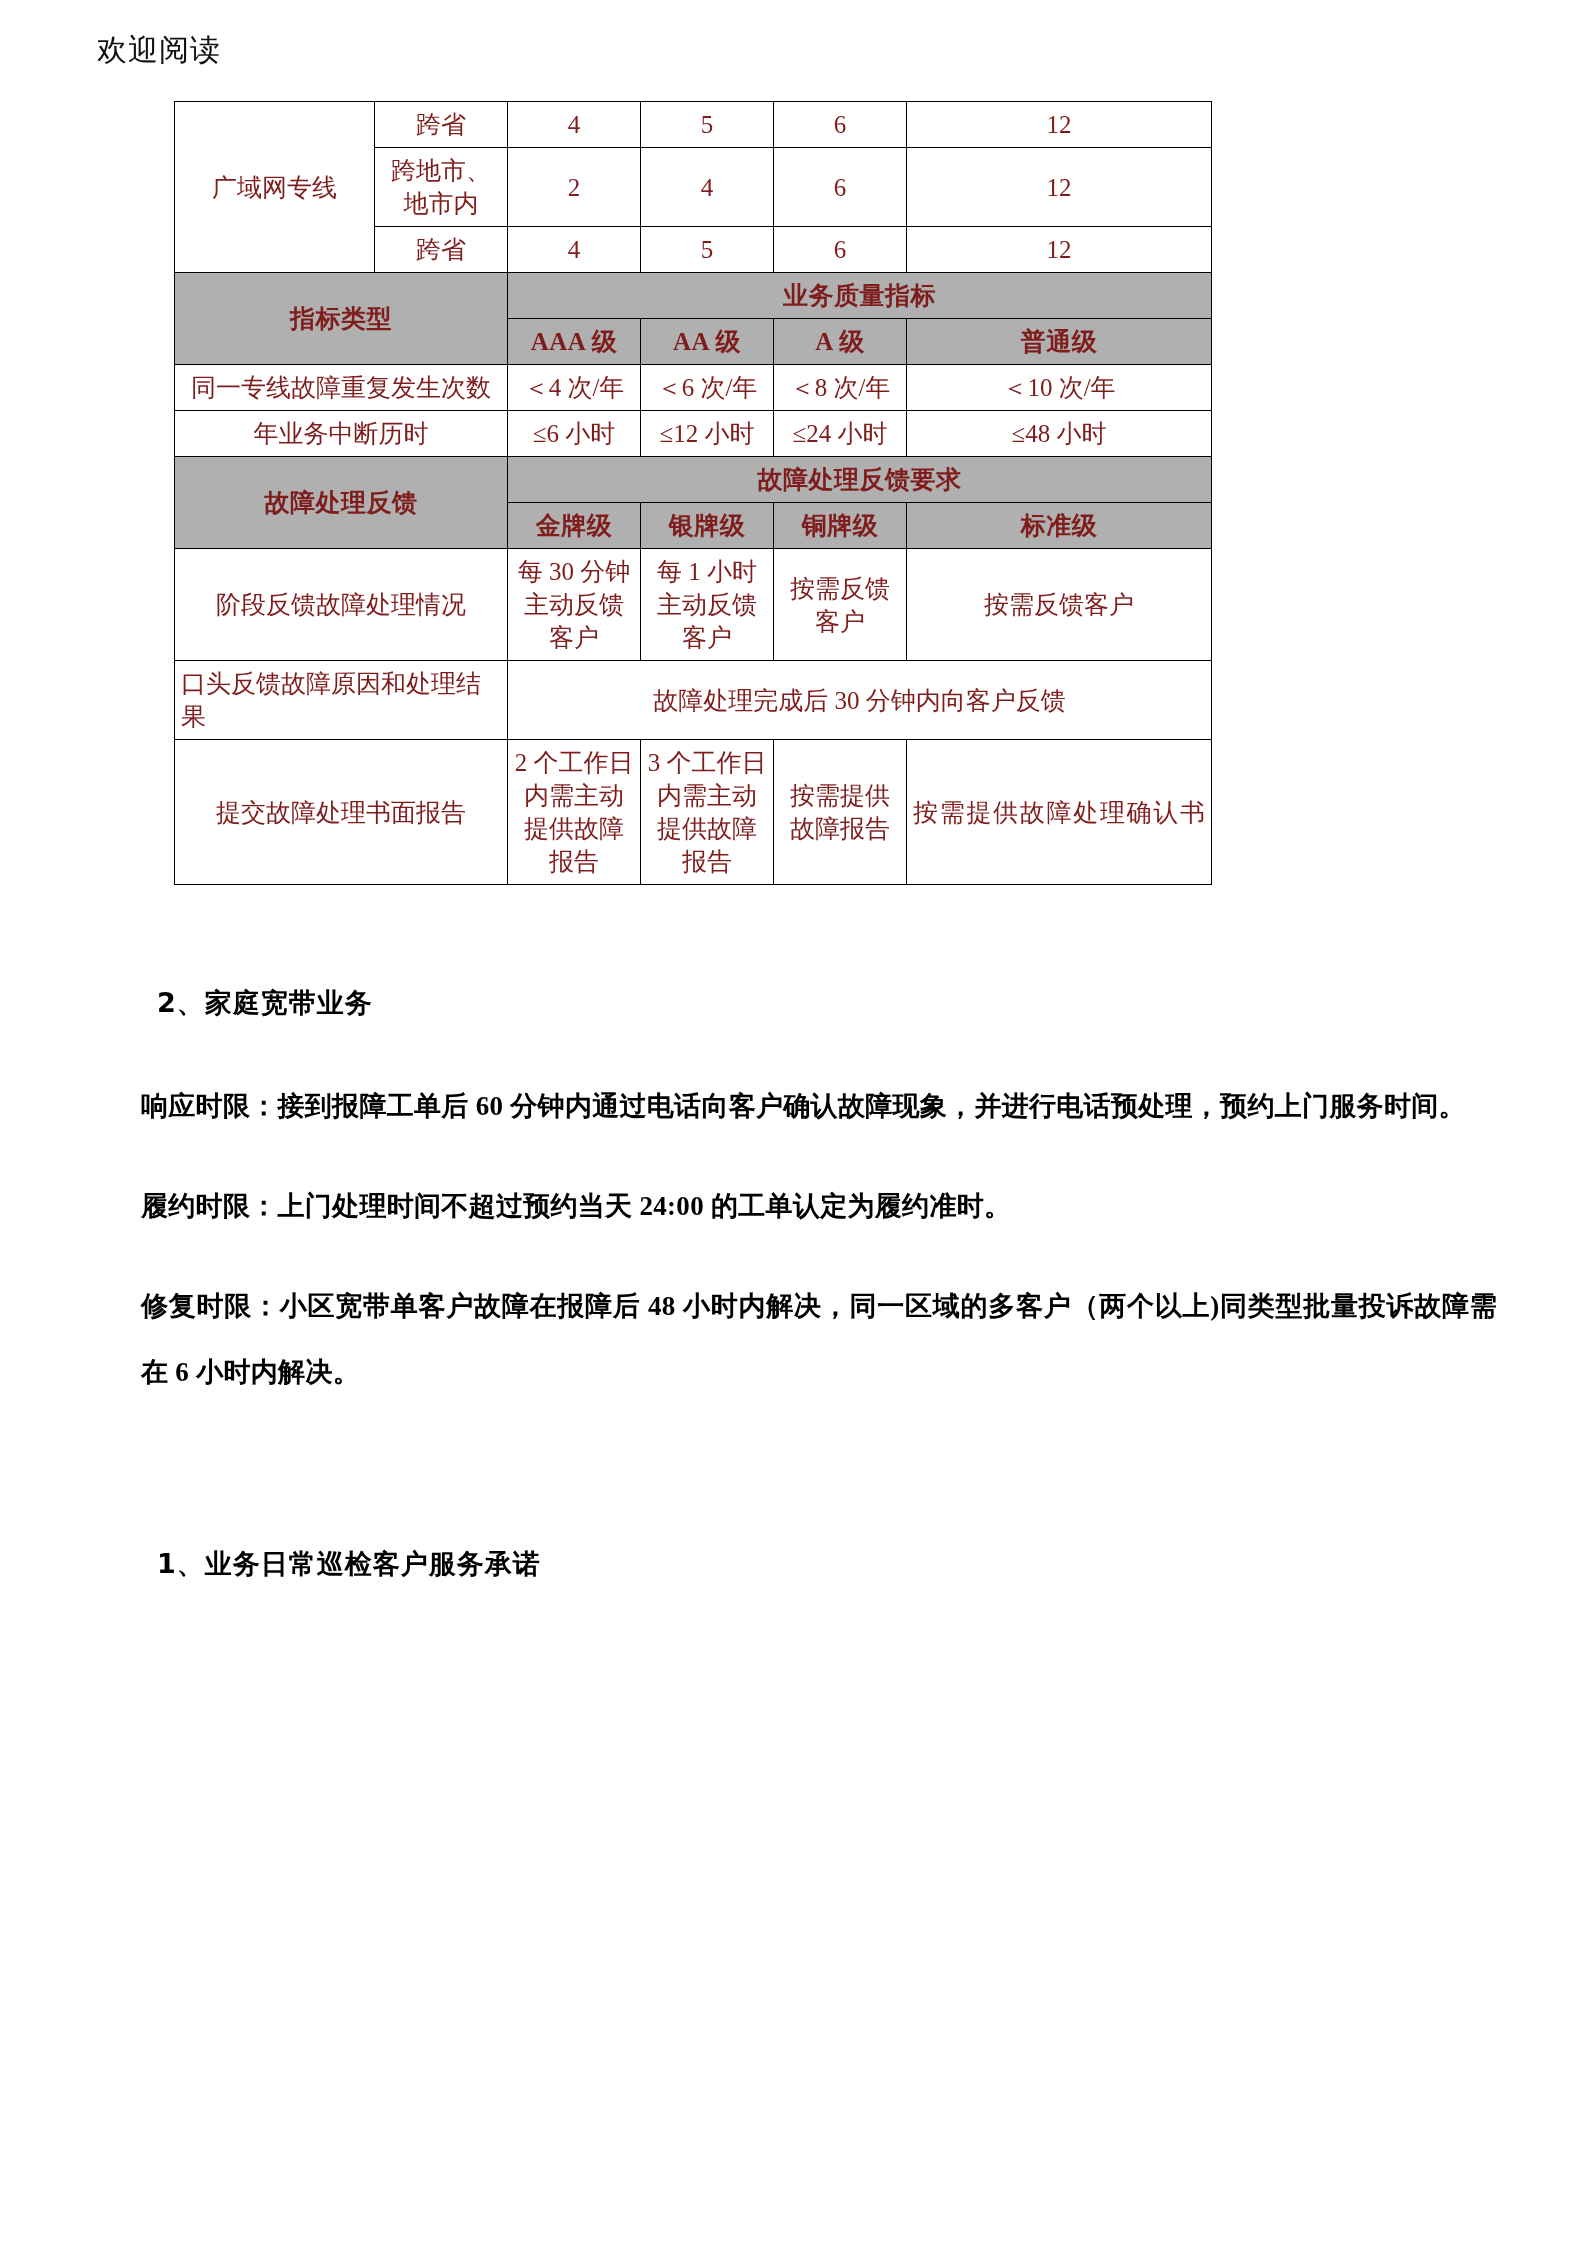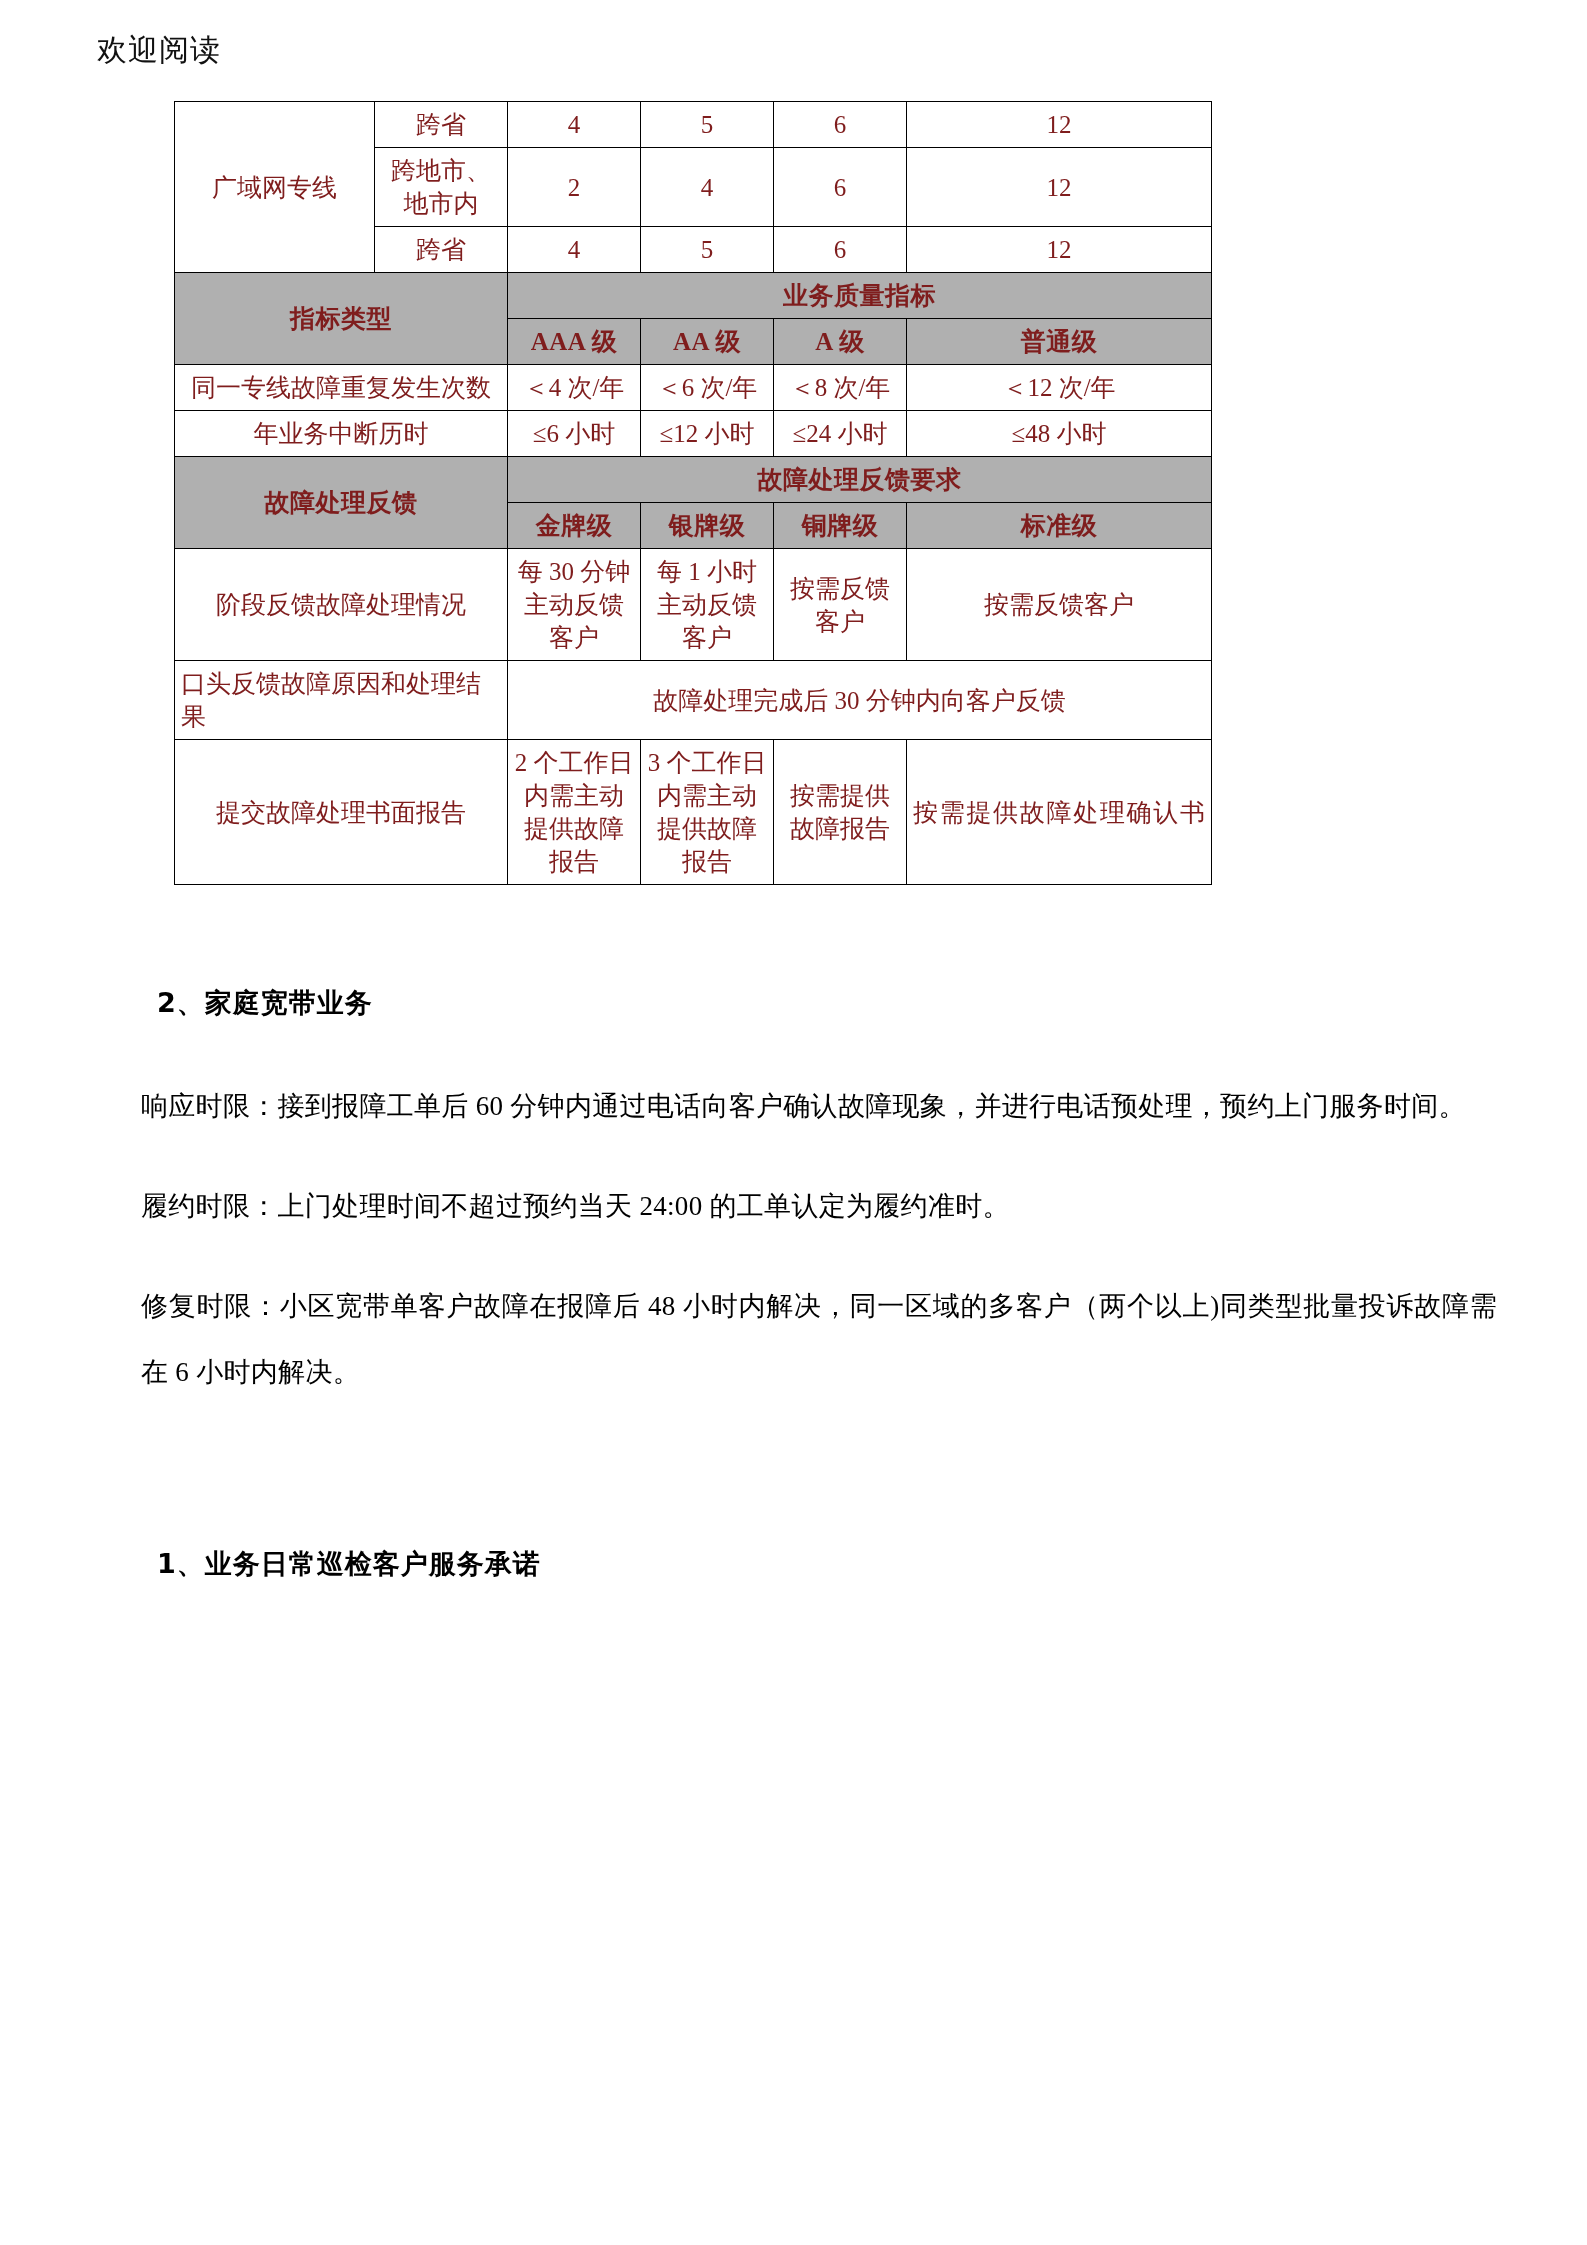--- a/index.html
+++ b/index.html
@@ -75,21 +75,21 @@
   }
   p.para{
     font-family:"Liberation Serif","DejaVu Serif",serif;
     font-size:27px;
     line-height:2.45;
     margin:0;
     text-align:justify;
     text-indent:0;
     letter-spacing:0.3px;
   }
-  p.para.ind{ padding-left:44px; }
+  p.para.ind{ padding-left:44px;font-weight:bold; }
   .gap-s{ height:34px; }
   .gap-m{ height:52px; }
   .gap-l{ height:70px; }
 </style>
 </head>
 <body>
 
 <div class="page">
 
   <div class="doc-header">欢迎阅读</div>
@@ -138,21 +138,21 @@
           <td class="gray small">AA 级</td>
           <td class="gray small">A 级</td>
           <td class="gray small">普通级</td>
         </tr>
 
         <tr>
           <td colspan="2" class="label">同一专线故障重复发生次数</td>
           <td>＜4 次/年</td>
           <td>＜6 次/年</td>
           <td>＜8 次/年</td>
-          <td>＜12 次/年</td>
+          <td>＜10 次/年</td>
         </tr>
 
         <tr>
           <td colspan="2" class="label">年业务中断历时</td>
           <td>≤6 小时</td>
           <td>≤12 小时</td>
           <td>≤24 小时</td>
           <td>≤48 小时</td>
         </tr>
 

